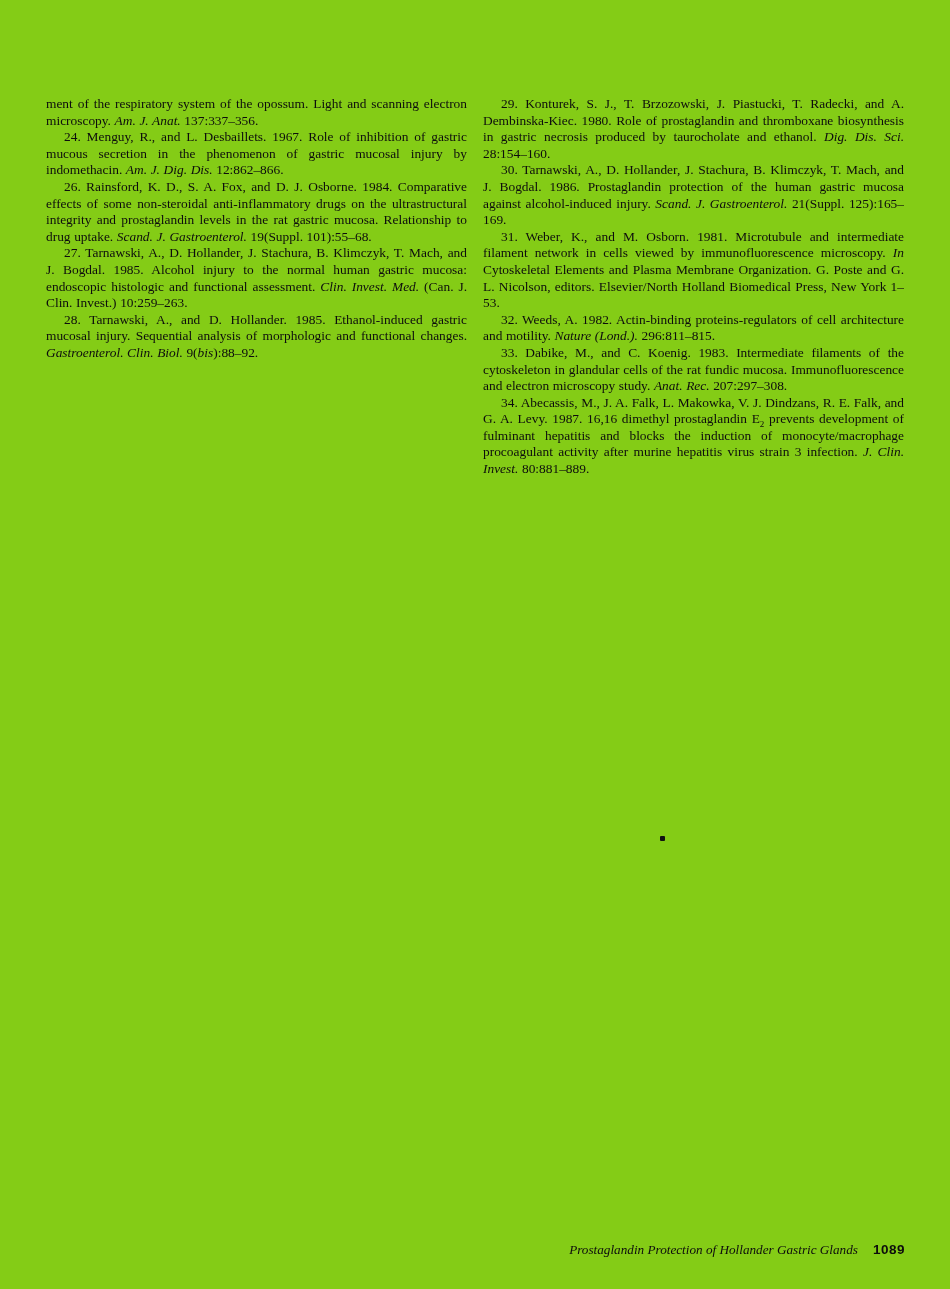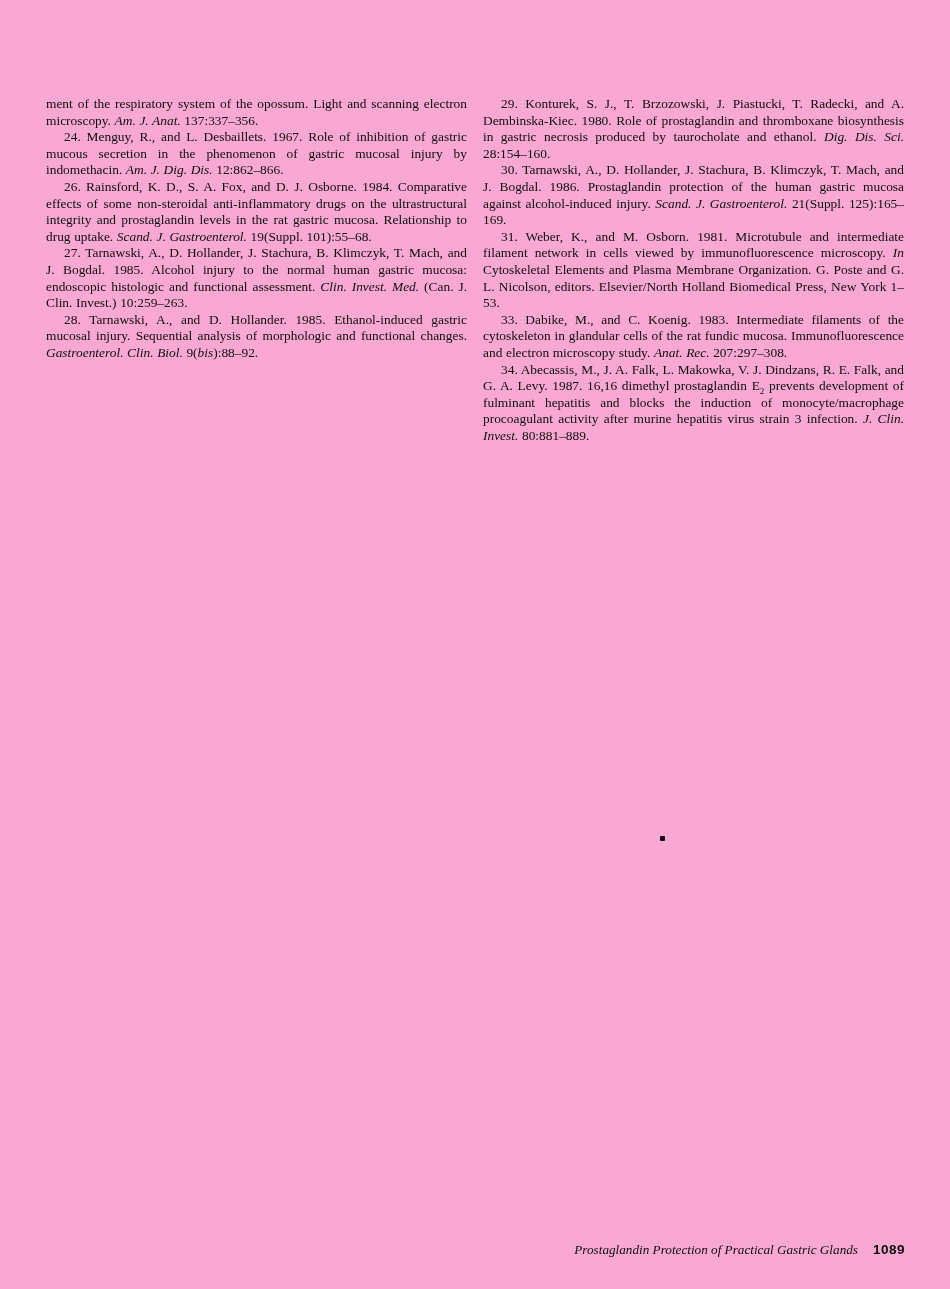--- a/index.html
+++ b/index.html
@@ -4,21 +4,21 @@
 <style>
   html, body {
     margin: 0;
     padding: 0;
     background: #e8e8e8;
   }
   .page {
     position: relative;
     width: 950px;
     height: 1289px;
-    background: #f9a8d4;
+    background: #84cc16;
     overflow: hidden;
     font-family: "Liberation Serif", "DejaVu Serif", serif;
     color: #0d0d0d;
   }
   .columns {
     position: absolute;
     top: 96px;
     left: 46px;
     width: 858px;
     display: flex;
@@ -86,25 +86,26 @@
         <p class="ref continued"><span>ment of the respiratory system of the opossum. Light and scanning electron microscopy. </span><em>Am. J. Anat.</em><span> 137:337–356.</span></p>
         <p class="ref"><span>24. Menguy, R., and L. Desbaillets. 1967. Role of inhibition of gastric mucous secretion in the phenomenon of gastric mucosal injury by indomethacin. </span><em>Am. J. Dig. Dis.</em><span> 12:862–866.</span></p>
         <p class="ref"><span>26. Rainsford, K. D., S. A. Fox, and D. J. Osborne. 1984. Comparative effects of some non-steroidal anti-inflammatory drugs on the ultrastructural integrity and prostaglandin levels in the rat gastric mucosa. Relationship to drug uptake. </span><em>Scand. J. Gastroenterol.</em><span> 19(Suppl. 101):55–68.</span></p>
         <p class="ref"><span>27. Tarnawski, A., D. Hollander, J. Stachura, B. Klimczyk, T. Mach, and J. Bogdal. 1985. Alcohol injury to the normal human gastric mucosa: endoscopic histologic and functional assessment. </span><em>Clin. Invest. Med.</em><span> (Can. J. Clin. Invest.) 10:259–263.</span></p>
         <p class="ref"><span>28. Tarnawski, A., and D. Hollander. 1985. Ethanol-induced gastric mucosal injury. Sequential analysis of morphologic and functional changes. </span><em>Gastroenterol. Clin. Biol.</em><span> 9(</span><em>bis</em><span>):88–92.</span></p>
       </div>
     <div class="col" id="col-right">
         <p class="ref"><span>29. Konturek, S. J., T. Brzozowski, J. Piastucki, T. Radecki, and A. Dembinska-Kiec. 1980. Role of prostaglandin and thromboxane biosynthesis in gastric necrosis produced by taurocholate and ethanol. </span><em>Dig. Dis. Sci.</em><span> 28:154–160.</span></p>
         <p class="ref"><span>30. Tarnawski, A., D. Hollander, J. Stachura, B. Klimczyk, T. Mach, and J. Bogdal. 1986. Prostaglandin protection of the human gastric mucosa against alcohol-induced injury. </span><em>Scand. J. Gastroenterol.</em><span> 21(Suppl. 125):165–169.</span></p>
         <p class="ref"><span>31. Weber, K., and M. Osborn. 1981. Microtubule and intermediate filament network in cells viewed by immunofluorescence microscopy. </span><em>In</em><span> Cytoskeletal Elements and Plasma Membrane Organization. G. Poste and G. L. Nicolson, editors. Elsevier/North Holland Biomedical Press, New York 1–53.</span></p>
+        <p class="ref"><span>32. Weeds, A. 1982. Actin-binding proteins-regulators of cell architecture and motility. </span><em>Nature (Lond.).</em><span> 296:811–815.</span></p>
         <p class="ref"><span>33. Dabike, M., and C. Koenig. 1983. Intermediate filaments of the cytoskeleton in glandular cells of the rat fundic mucosa. Immunofluorescence and electron microscopy study. </span><em>Anat. Rec.</em><span> 207:297–308.</span></p>
         <p class="ref"><span>34. Abecassis, M., J. A. Falk, L. Makowka, V. J. Dindzans, R. E. Falk, and G. A. Levy. 1987. 16,16 dimethyl prostaglandin E</span><sub>2</sub><span> prevents development of fulminant hepatitis and blocks the induction of monocyte/macrophage procoagulant activity after murine hepatitis virus strain 3 infection. </span><em>J. Clin. Invest.</em><span> 80:881–889.</span></p>
       </div>
   </div>
 
   <div class="speck"></div>
 
   <div class="footer">
-    <span class="running-title">Prostaglandin Protection of Practical Gastric Glands</span>
+    <span class="running-title">Prostaglandin Protection of Hollander Gastric Glands</span>
     <span class="page-number">1089</span>
   </div>
 
 </div>
 
 </body></html>

